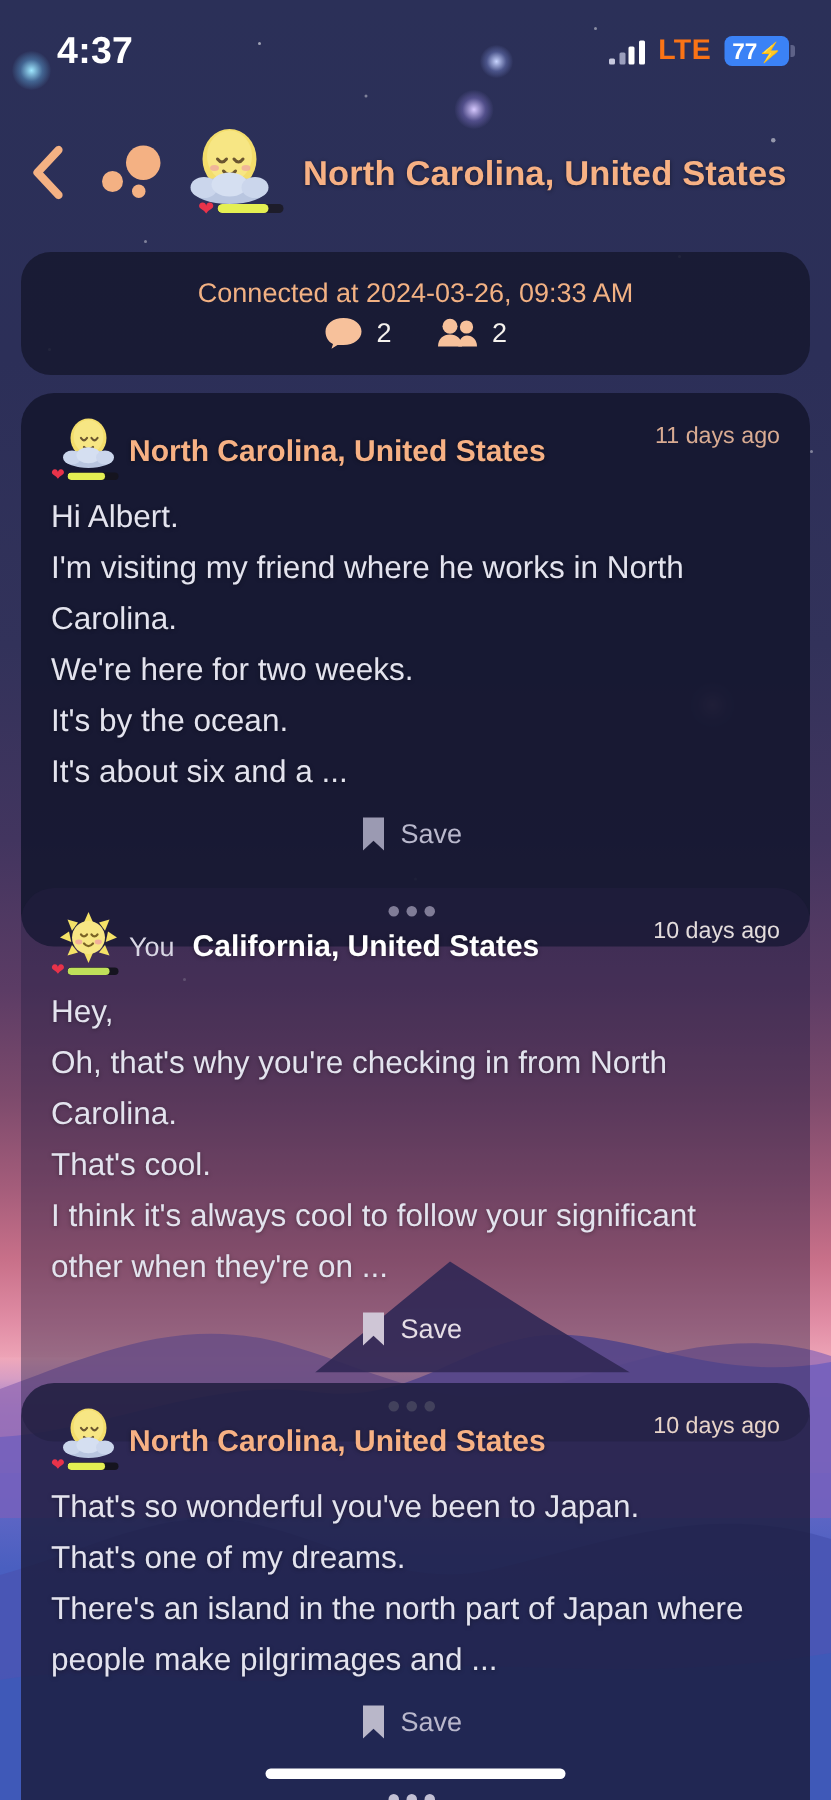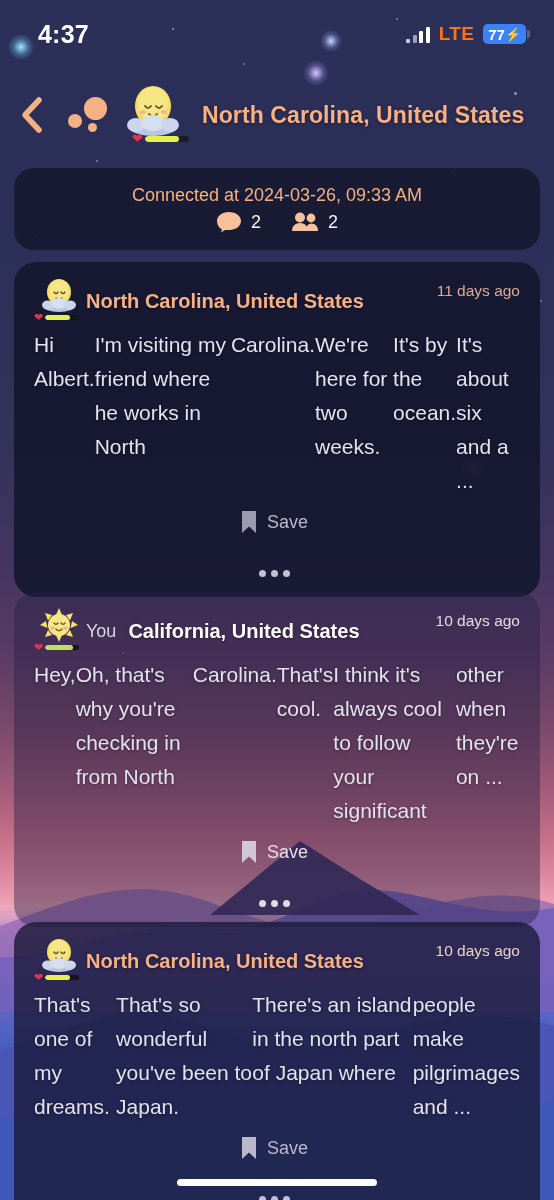--- a/index.html
+++ b/index.html
@@ -156,21 +156,21 @@
     font-size:20px; font-weight:bold; align-self:center;
     text-shadow:0 1px 3px rgba(0,0,0,.4);
   }
   .sender.orange { color:#f7b184; }
   .sender.white  { color:#ffffff; }
   .ts {
     position:absolute; right:0; top:2px;
     color:#d9ab92; font-size:15.5px;
   }
 
-  .lines { display:flex; flex-direction:row; gap:0px; }
+  .lines { display:flex; flex-direction:column; gap:0px; }
   .line {
     color:#e3e3ee; font-size:21px; line-height:34px;
     text-shadow:0 1px 3px rgba(0,0,0,.35);
   }
 
   .card-foot {
     display:flex; align-items:center; justify-content:flex-end;
     gap:30px; margin-top:12px; padding-right:6px;flex-direction:column;
   }
   .save-btn { display:flex; align-items:center; gap:9px; cursor:pointer; }
@@ -427,22 +427,22 @@
           <span class="heart">❤</span>
           <span class="track">
               <span class="fill" style="width:72%"></span>
             </span>
         </div>
       </div>
       <span class="sender orange">North Carolina, United States</span>
       <span class="ts" style="color:#e7d3c8;">10 days ago</span>
     </div>
     <div class="lines">
+      <div class="line">That's so wonderful you've been to Japan.</div>
       <div class="line">That's one of my dreams.</div>
-      <div class="line">That's so wonderful you've been to Japan.</div>
       <div class="line">There's an island in the north part of Japan where</div>
       <div class="line">people make pilgrimages and ...</div>
     </div>
     <div class="card-foot">
       <div class="save-btn">
         <svg width="18" height="24" viewBox="0 0 18 24">
           <path d="M2,1 L16,1 L16,23 L9,16.5 L2,23 Z" fill="#b9b7c9"></path>
         </svg>
         <span class="save-txt">Save</span>
       </div>

